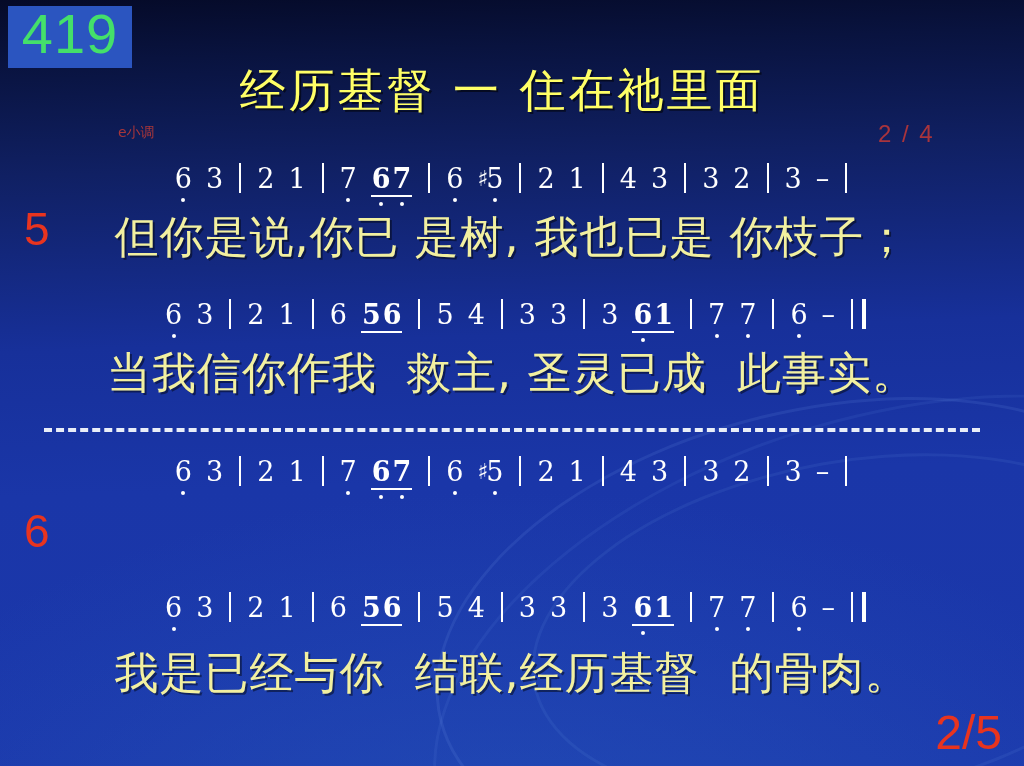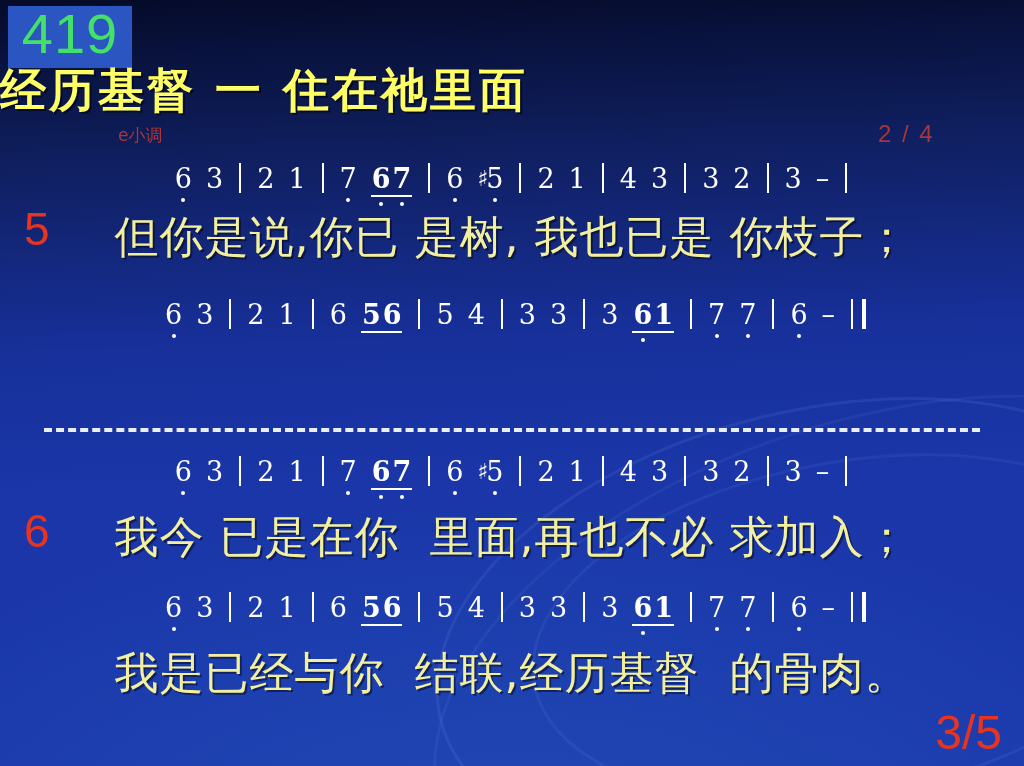--- a/index.html
+++ b/index.html
@@ -25,27 +25,27 @@
     position:absolute;left:8px;top:6px;width:124px;height:62px;
     background:#2b55c0;display:flex;justify-content:center;
   }
   #badge span{
     color:#44e06a;font-size:56px;line-height:56px;font-weight:400;
     font-family:"Liberation Sans", sans-serif;letter-spacing:1px;
   }
 
   
   #title{
-    position:absolute;left:0;top:60px;width:1004px;text-align:left;
-    color:#ffff66;font-size:46px;font-weight:bold;letter-spacing:3px;
+    position:absolute;left:0;top:60px;width:1004px;text-align:center;
+    color:#ffff66;font-size:46px;font-weight:normal;letter-spacing:3px;
     font-family:"DejaVu Sans","Liberation Sans",sans-serif;
     text-shadow:2px 2px 0 rgba(0,0,0,0.55);
   }
   #key{
-    position:absolute;left:118px;top:124px;color:#a8363a;font-size:17px;
+    position:absolute;left:118px;top:124px;color:#a8363a;font-size:14px;
     font-family:"DejaVu Sans","Liberation Sans",sans-serif;
   }
   #meter{
     position:absolute;left:878px;top:120px;color:#a8343c;font-size:24px;letter-spacing:2px;
     font-family:"Liberation Sans",sans-serif;
   }
 
   
   .verse-num{
     position:absolute;color:#e8341f;font-size:46px;line-height:46px;
@@ -203,20 +203,21 @@
         <span class="note low"><span class="num">7</span></span>
       </span>
       <span class="bar"></span>
       <span class="measure">
         <span class="note low"><span class="num">6</span></span>
         <span class="note"><span class="num">–</span></span>
       </span>
       <span class="bar"></span>
       <span class="bar end2"></span>
     </div>
+  <div class="lyrics" id="l2" style="top:344px">当我信你作我  救主, 圣灵已成  此事实。</div>
 
   <div id="divider"></div>
 
   <div class="notation" id="n3" style="top:456px">
       <span class="measure">
         <span class="note low"><span class="num">6</span></span>
         <span class="note"><span class="num">3</span></span>
       </span>
       <span class="bar"></span>
       <span class="measure">
@@ -248,21 +249,20 @@
         <span class="note"><span class="num">3</span></span>
         <span class="note"><span class="num">2</span></span>
       </span>
       <span class="bar"></span>
       <span class="measure">
         <span class="note"><span class="num">3</span></span>
         <span class="note"><span class="num">–</span></span>
       </span>
       <span class="bar"></span>
     </div>
-  <div class="lyrics" id="l3" style="top:508px">我今 已是在你  里面,再也不必 求加入；</div>
 
   <div class="notation" id="n4" style="top:592px">
       <span class="measure">
         <span class="note low"><span class="num">6</span></span>
         <span class="note"><span class="num">3</span></span>
       </span>
       <span class="bar"></span>
       <span class="measure">
         <span class="note"><span class="num">2</span></span>
         <span class="note"><span class="num">1</span></span>
@@ -295,14 +295,14 @@
       <span class="bar"></span>
       <span class="measure">
         <span class="note low"><span class="num">6</span></span>
         <span class="note"><span class="num">–</span></span>
       </span>
       <span class="bar"></span>
       <span class="bar end2"></span>
     </div>
   <div class="lyrics" id="l4" style="top:644px">我是已经与你  结联,经历基督  的骨肉。</div>
 
-  <div id="pagenum">3/5</div>
+  <div id="pagenum">2/5</div>
 </div>
 
 </body></html>

